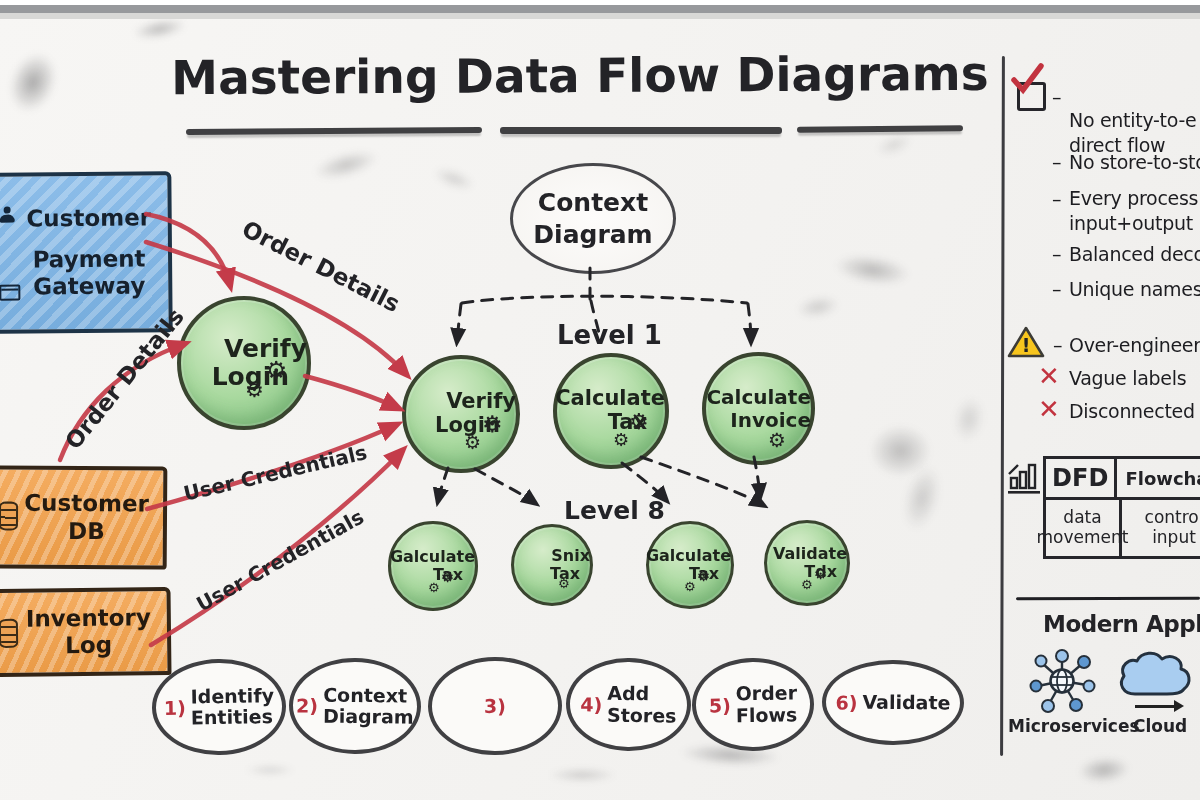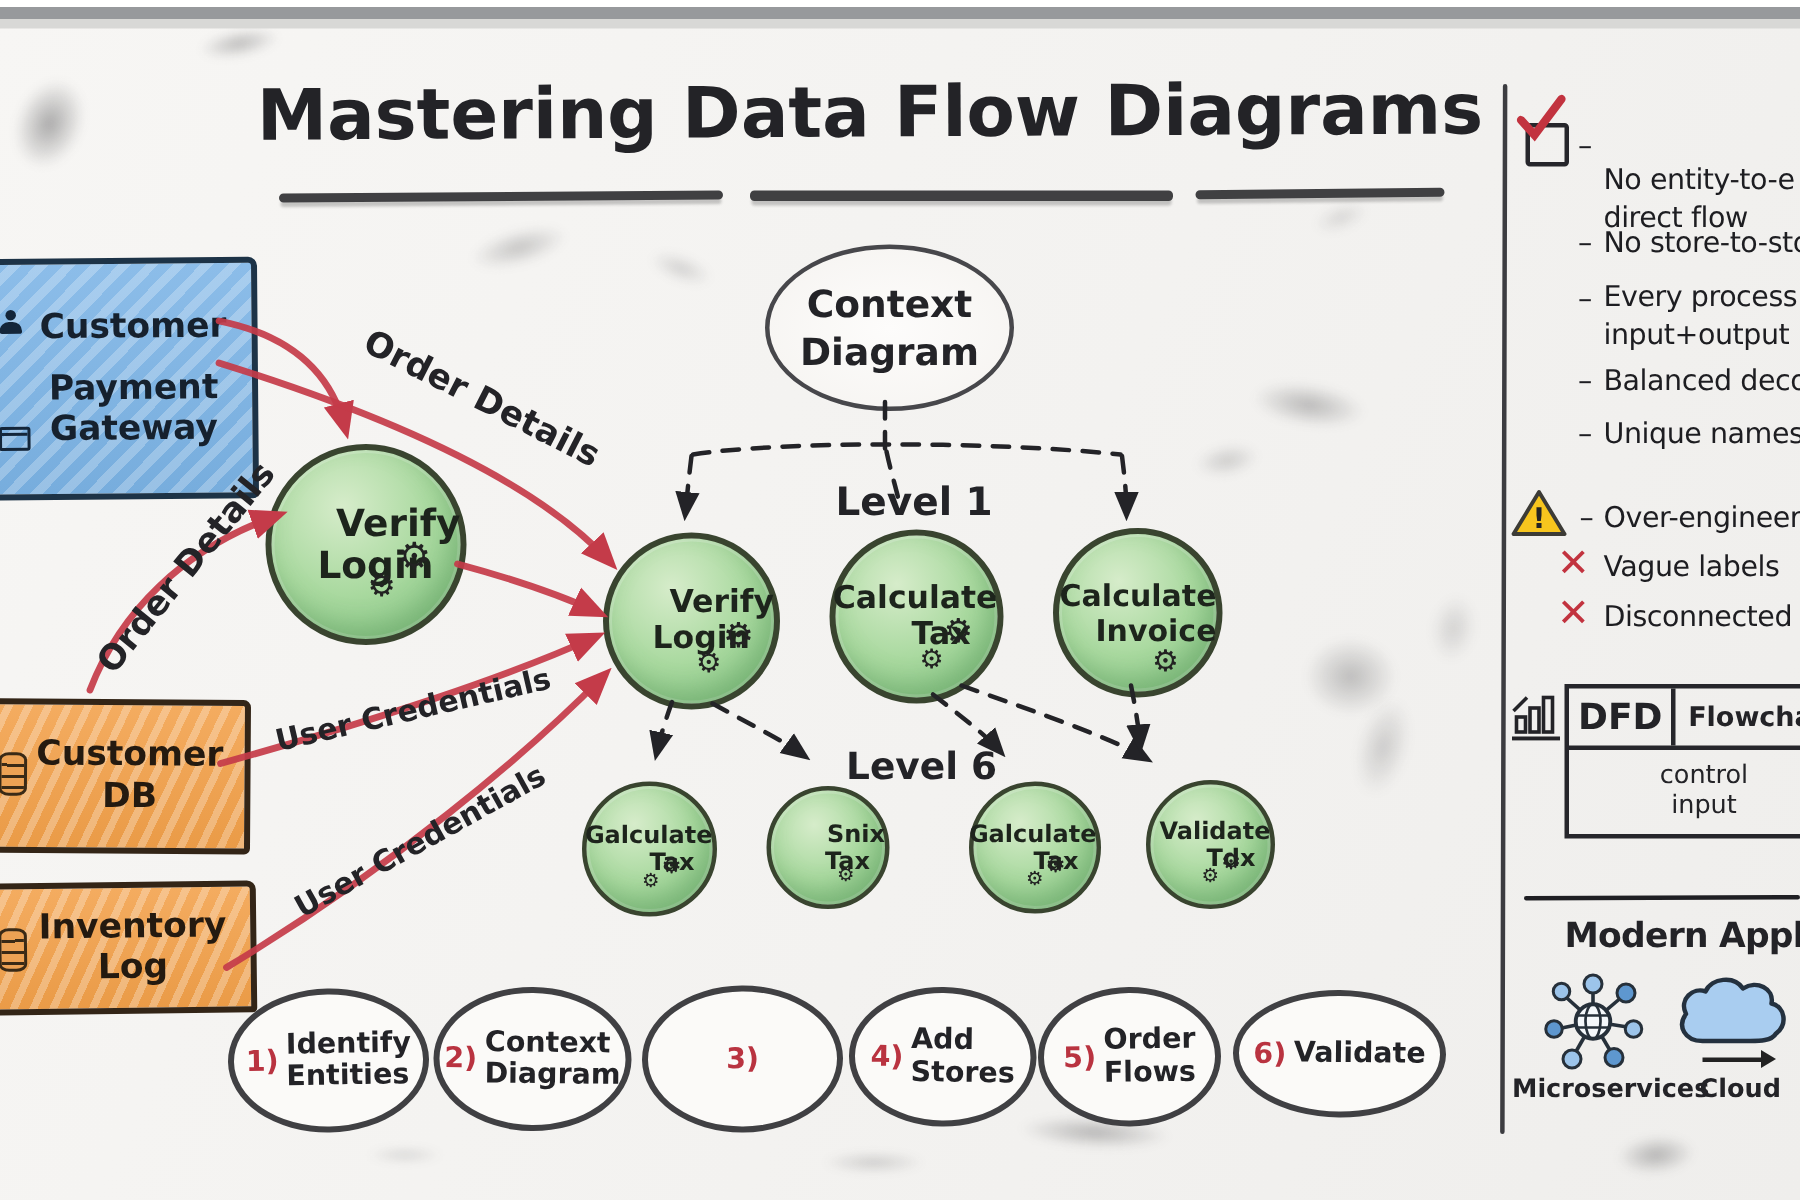--- a/index.html
+++ b/index.html
@@ -137,21 +137,21 @@
   </div>
 
   <div class="proc" style="left:177px;top:296px;width:126px;height:126px;font-size:25px;">
     <span>Verify</span>
     <span style="margin-right:18px;">Login</span>
     <span class="gear" style="font-size:25px;left:84px;top:58px;">⚙</span>
     <span class="gear" style="font-size:21px;left:64px;top:80px;">⚙</span>
   </div>
 
   <div class="lvl" style="left:557px;top:320px;">Level 1</div>
-  <div class="lvl" style="left:564px;top:496px;font-size:25px;">Level 6</div>
+  <div class="lvl" style="left:564px;top:496px;font-size:25px;">Level 8</div>
 
   <div class="proc" style="left:402px;top:355px;width:110px;height:110px;font-size:21px;">
     <span>Verify</span>
     <span style="margin-right:16px;">Login</span>
     <span class="gear" style="font-size:23px;left:76px;top:54px;">⚙</span>
     <span class="gear" style="font-size:19px;left:58px;top:74px;">⚙</span>
   </div>
   <div class="proc" style="left:553px;top:353px;width:108px;height:108px;font-size:21px;">
     <span>Calculate</span>
     <span style="margin-right:18px;">Tax</span>
@@ -273,20 +273,24 @@
     </g>
     <rect x="2" y="32" width="32" height="2.6" fill="#232327"></rect>
   </svg>
 
   <div class="tbl">
     <div class="hd">
       <div class="c1" style="font-size:24px;font-weight:600;">DFD</div>
       <div class="c2" style="font-size:18px;font-weight:600;align-items:flex-start;padding-left:8px;">Flowchart</div>
     </div>
     <div class="bd">
+      <div class="c1" style="font-size:17px;line-height:1.15;">
+        <span>data</span>
+        <span>movement</span>
+      </div>
       <div class="c2" style="font-size:17px;line-height:1.15;">
         <span>control</span>
         <span>input</span>
       </div>
     </div>
   </div>
 
   <div class="hr2" style="left:1016px;top:597px;width:184px;height:3.4px;transform:rotate(-.2deg);"></div>
   <div class="t" style="left:1043px;top:611px;font-size:23px;font-weight:600;letter-spacing:-.5px;z-index:3;">Modern Applica</div>
 

